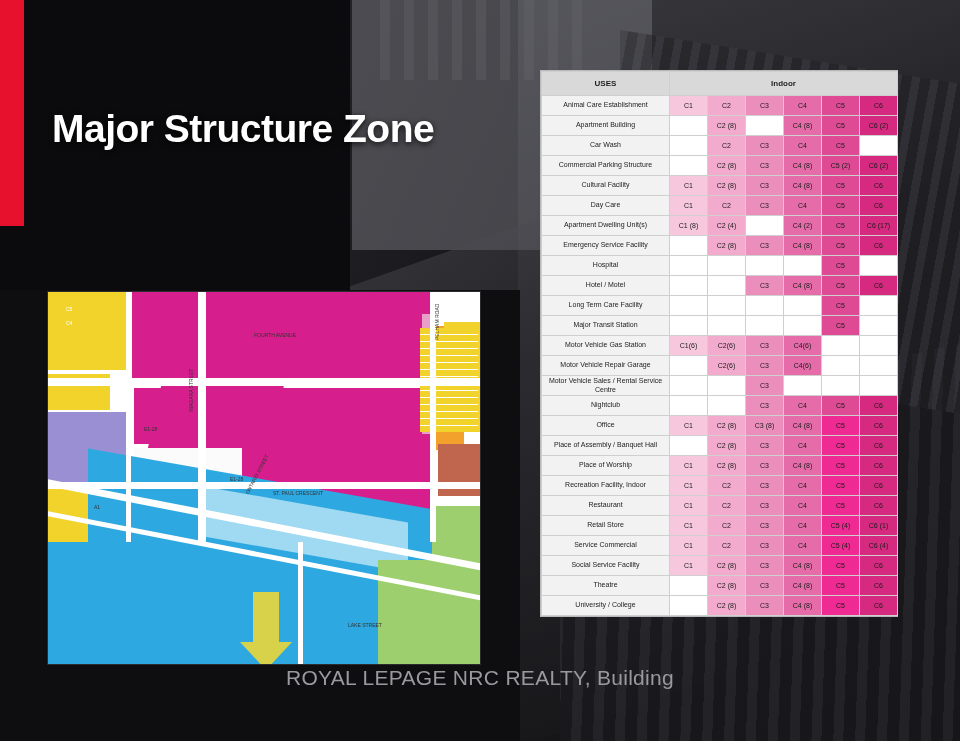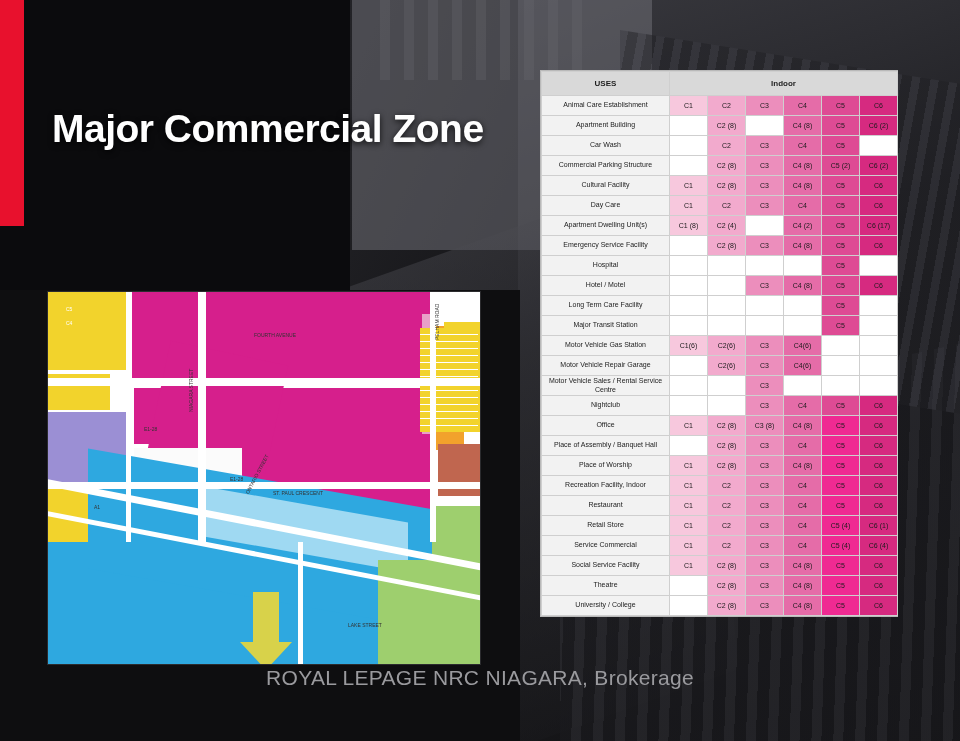--- a/index.html
+++ b/index.html
@@ -179,21 +179,21 @@
     <div class="streak" style="left:572px;top:0;width:10px;height:80px;"></div>
   </div>
   <div class="bg-tilt"></div>
   <div class="bg-tilt2"></div>
   <div class="bg-tilt3"></div>
   <div class="bg-darkblock"></div>
   <div class="bg-darkblock2"></div>
   <div class="red-bar"></div>
 
   <div class="title-block">
-    <p class="title-line l3">Major Commercial Zone</p>
+    <p class="title-line l3">Major Structure Zone</p>
   </div>
 
   <div class="map-frame">
 
     <div class="mp" style="left:0;top:0;width:432px;height:372px;background:#ffffff;"></div>
 
     <div class="mp" style="left:0;top:0;width:78px;height:78px;background:#f2d32c;"></div>
     <div class="mp" style="left:0;top:82px;width:62px;height:36px;background:#f2d32c;"></div>
 
     <div class="mp" style="left:0;top:120px;width:78px;height:122px;background:#9b8fd4;"></div>
@@ -499,14 +499,14 @@
             <td style="background: rgb(242, 170, 205);">C2 (8)</td>
             <td style="background: rgb(236, 142, 188);">C3</td>
             <td style="background: rgb(229, 108, 168);">C4 (8)</td>
             <td style="background: rgb(239, 42, 146);">C5</td>
             <td style="background: rgb(214, 42, 128);">C6</td>
           </tr>
         </tbody>
     </table>
   </div>
 
-  <div class="footer">ROYAL LEPAGE NRC NIAGARA, Brokerage</div>
+  <div class="footer">ROYAL LEPAGE NRC REALTY, Building</div>
 </div>
 
 </body></html>

